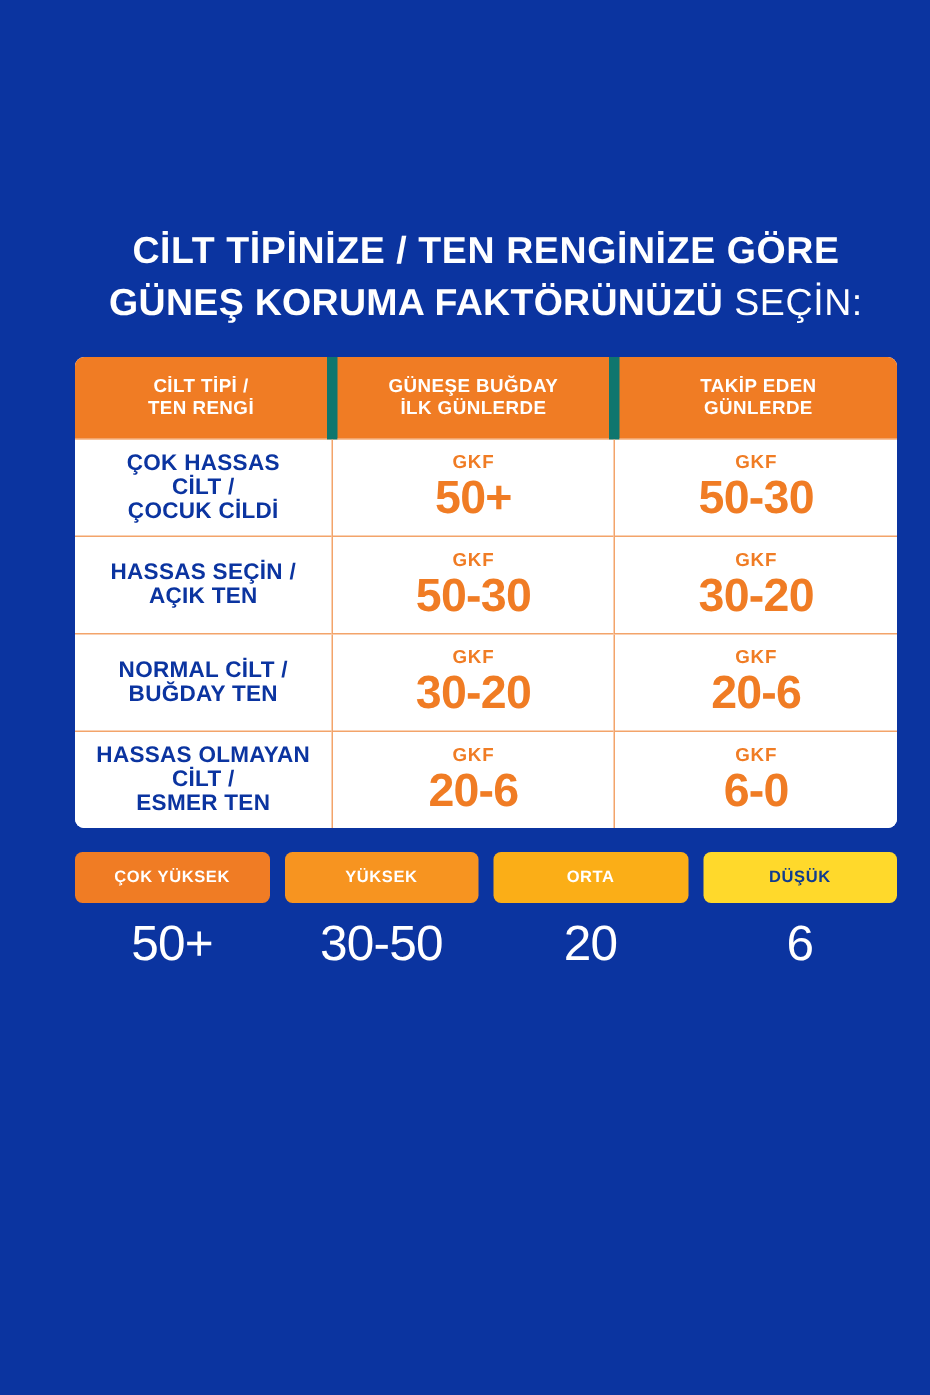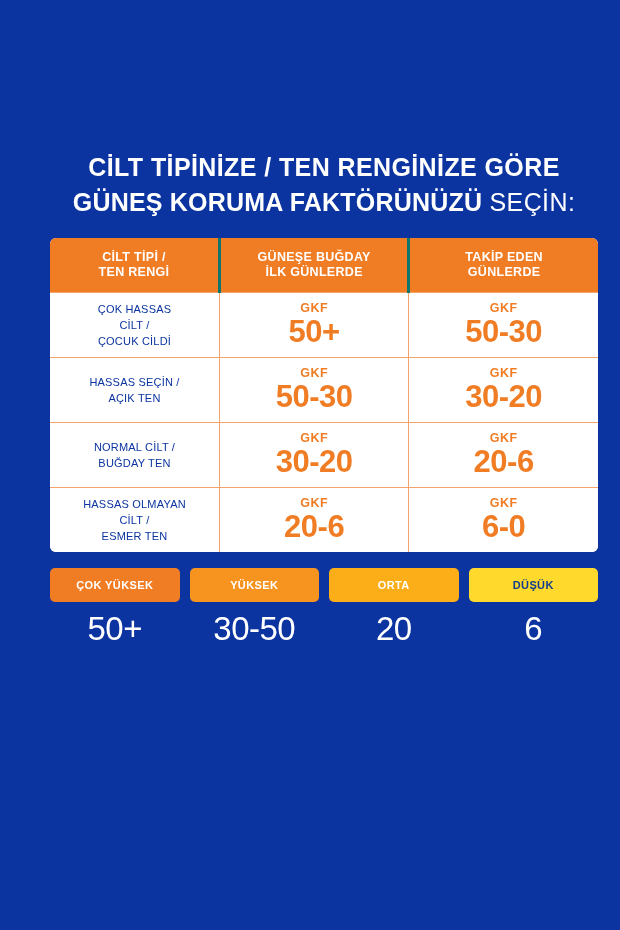--- a/index.html
+++ b/index.html
@@ -63,37 +63,37 @@
   table.matrix th {
     background: #f07c24;
     color: #ffffff;
     font-size: 12.5px;
     font-weight: bold;
     line-height: 15px;
     letter-spacing: 0.3px;
     padding: 12px 4px 12px 4px;
     text-align: center;
     vertical-align: middle;
-    border-right: 3px solid #0f766e;
+    border-right: 7px solid #0f766e;
   }
   table.matrix th:last-child { border-right: none; }
   table.matrix th.col-skin { width: 160px; }
   table.matrix td {
     border-top: 1px solid #f3a46a;
     border-right: 1px solid #f3a46a;
     vertical-align: middle;
     text-align: center;
     padding: 8px 4px;
     background: #ffffff;
   }
   table.matrix td:last-child { border-right: none; }
   td.skin {
     color: #0b34a0;
-    font-size: 11px;
-    font-weight: normal;
+    font-size: 15px;
+    font-weight: bold;
     line-height: 16px;
     letter-spacing: 0.2px;
   }
   .gkf-label {
     color: #f07c24;
     font-size: 12.5px;
     font-weight: bold;
     letter-spacing: 0.5px;
     line-height: 14px;
   }

